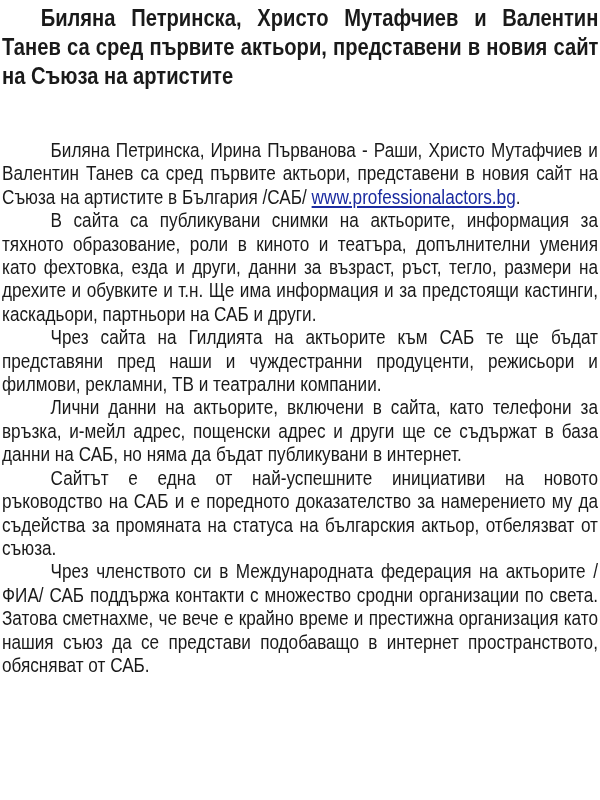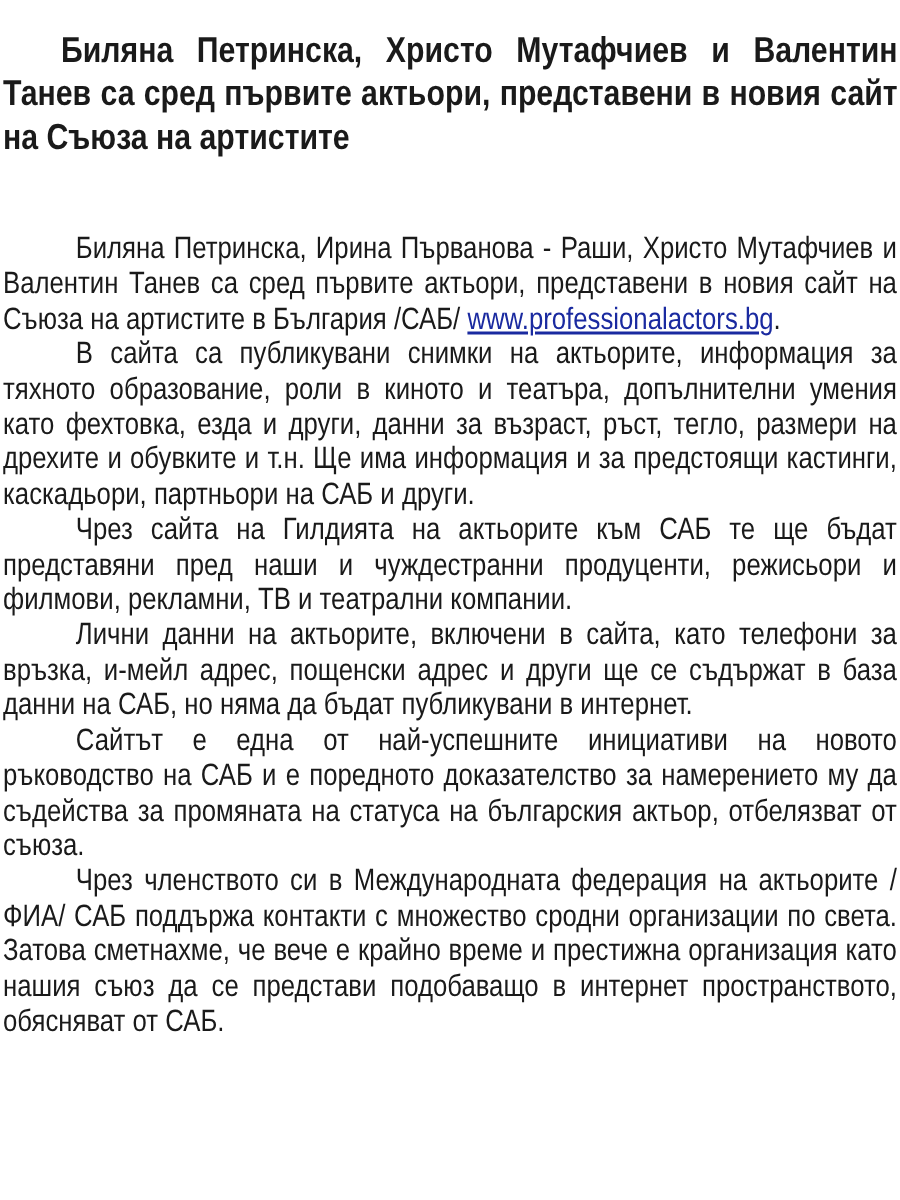--- a/index.html
+++ b/index.html
@@ -1,17 +1,17 @@
 <!DOCTYPE html>
 <html><head>
 <meta charset="utf-8">
 <style>
   html, body { margin: 0; padding: 0; background: #ffffff; }
   body { width: 600px; height: 800px; overflow: hidden; position: relative; }
-  .page { position: absolute; left: 2px; top: 16px; width: 596px; color: #111; }
+  .page { position: absolute; left: 2px; top: 0; width: 596px; color: #111; }
   .title {
     font-family: "Liberation Sans", sans-serif;
     font-weight: bold;
     font-size: 24px;
     line-height: 29px;
     text-align: justify;
     text-indent: 46px;
     margin: 3px 0 0 0;
     transform: scaleX(0.84);
     transform-origin: left top;

